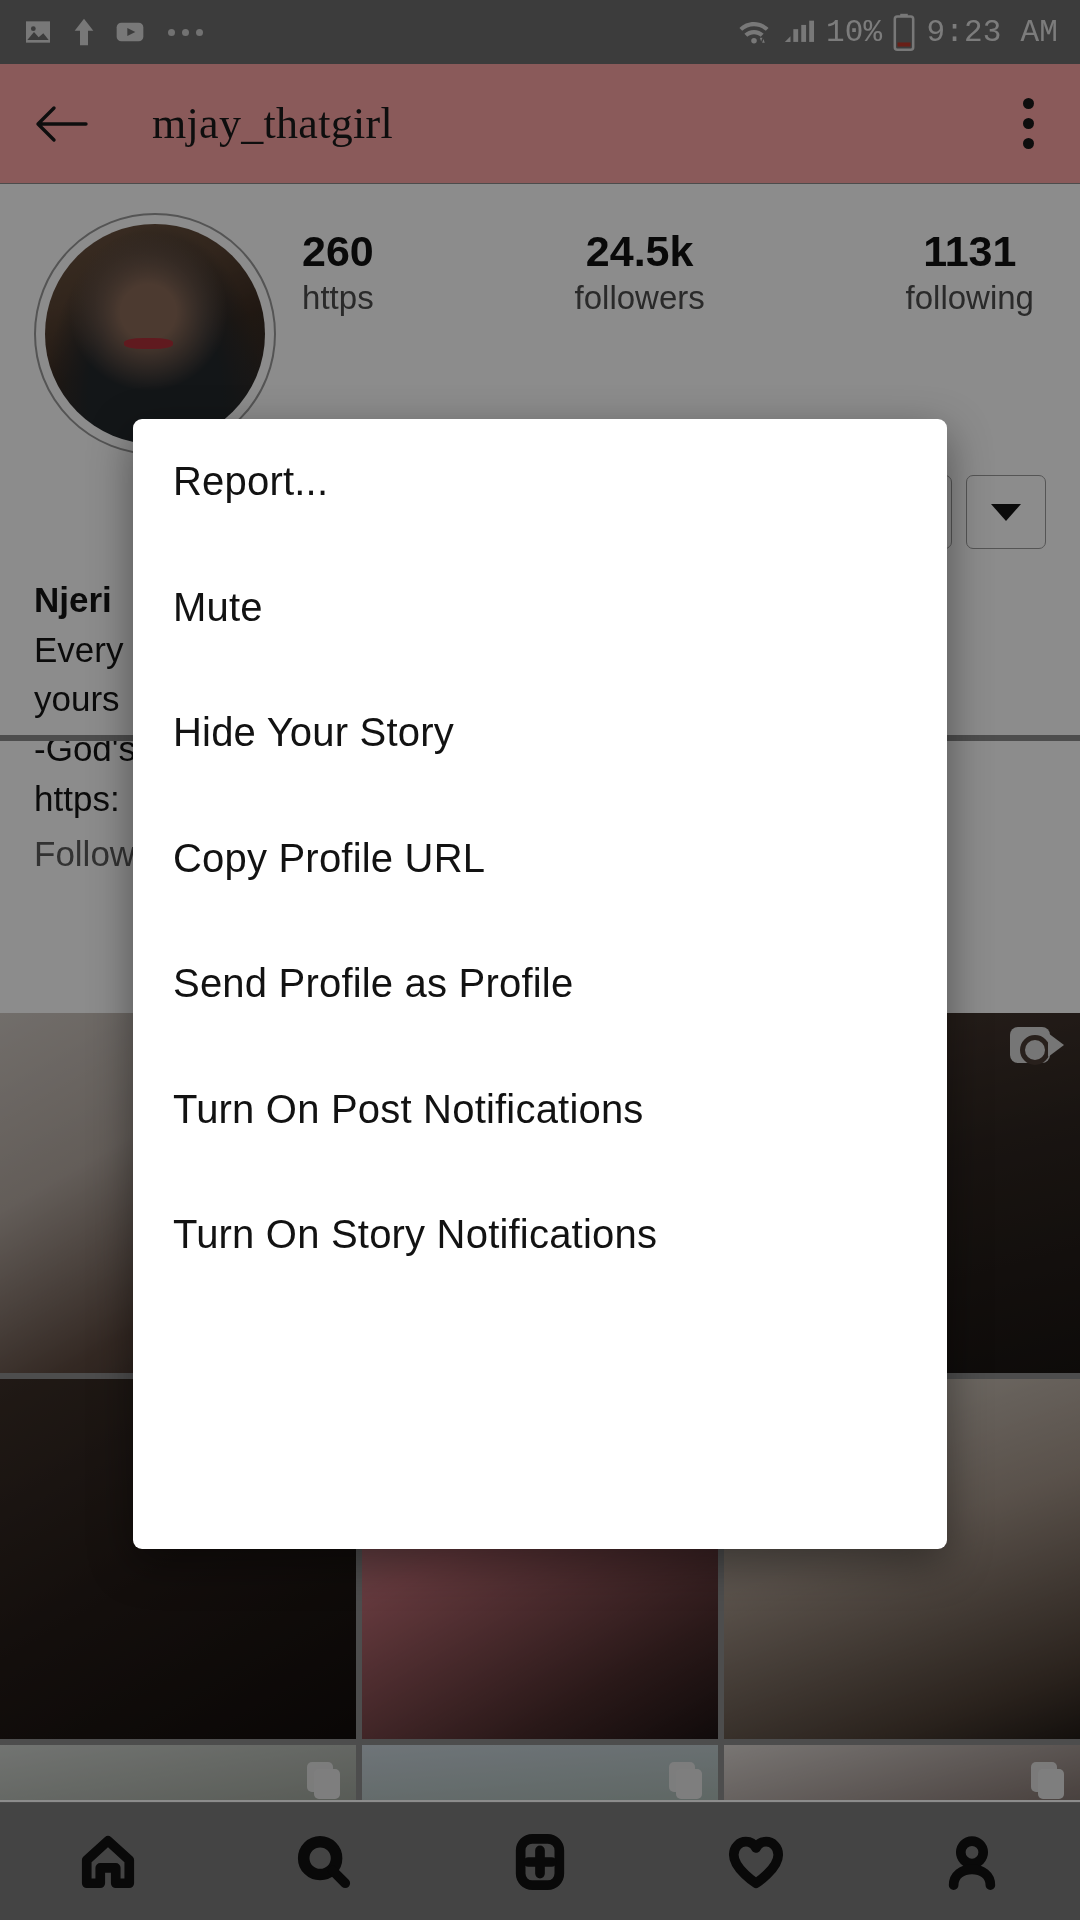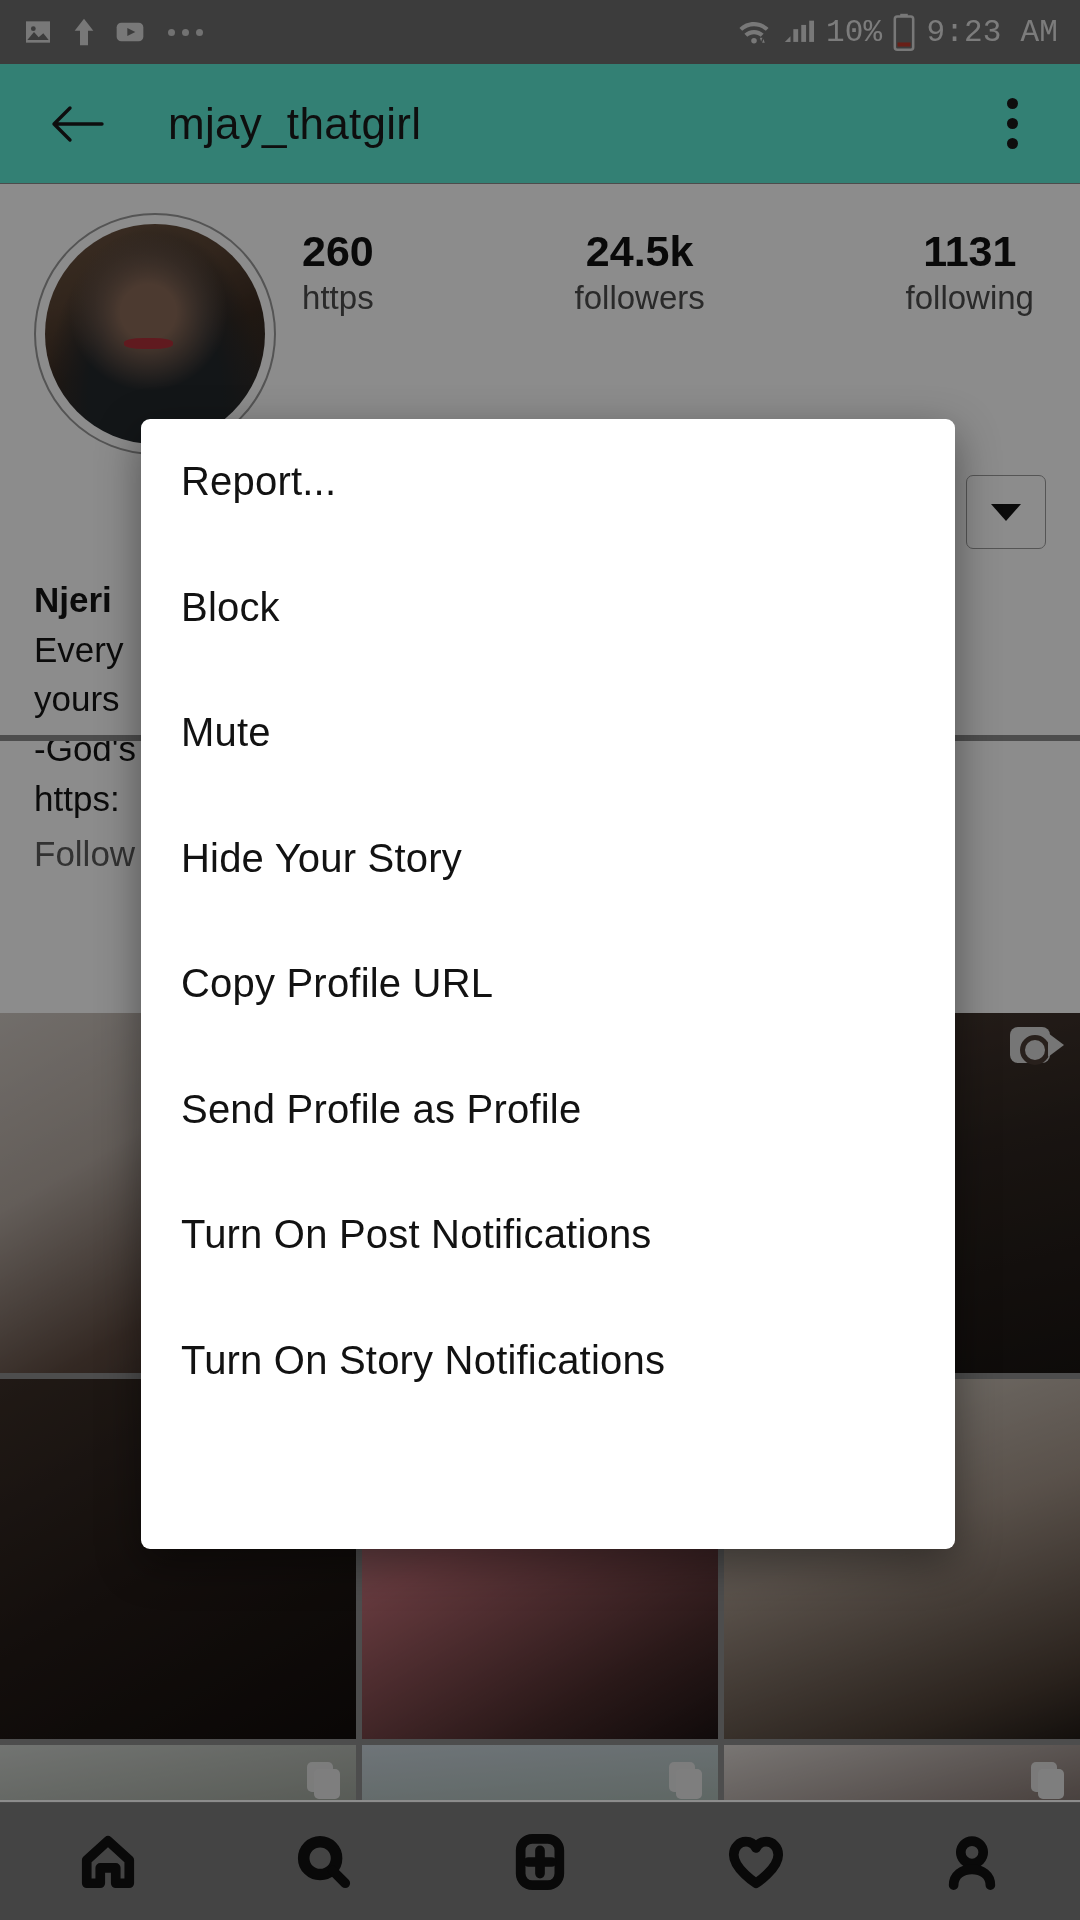--- a/index.html
+++ b/index.html
@@ -24,22 +24,22 @@
   .sb-left { display:flex; align-items:center; gap:14px; }
   .sb-right { margin-left:auto; display:flex; align-items:center; gap:10px;font-family:Liberation Mono, monospace; }
   .sb-ico { fill:#dadada; display:block; }
   .sb-text { color:#e2e2e2; font-size:31px; letter-spacing:.2px; }
   .sb-dots { display:flex; gap:7px; align-items:center; margin-left:8px; }
   .sb-dots i { width:7px; height:7px; border-radius:50%; background:#cfcfcf; display:block; }
 
   
   #appbar {
     position:absolute; top:64px; left:0; width:1080px; height:120px;
-    background:#5eead4; display:flex; align-items:center; padding:0 50px;
-    border-bottom:1px solid #8a8a8a; z-index:10;
+    background:#fca5a5; display:flex; align-items:center; padding:0 34px;
+    border-bottom:1px solid #8a8a8a; z-index:10;font-family:Liberation Serif, serif;
   }
   #username { font-size:44px; color:#1b1b1b; margin-left:62px; letter-spacing:.3px; }
   .kebab { margin-left:auto; display:flex; flex-direction:column; gap:9px; padding:10px 12px; }
   .kebab i { width:11px; height:11px; border-radius:50%; background:#1b1b1b; display:block; }
 
   
   #profile { position:absolute; top:185px; left:0; width:1080px; z-index:10; }
   #prow { display:flex; align-items:flex-start; padding:28px 34px 0 34px; }
   #avatar-wrap {
     width:242px; height:242px; border-radius:50%;
@@ -101,21 +101,21 @@
   #bottomnav {
     position:absolute; bottom:0; left:0; width:1080px; height:118px;
     background:#7d7d7d; display:flex; align-items:center; z-index:10;
     border-top:1px solid #8a8a8a;
   }
   .nav { flex:1; display:flex; align-items:center; justify-content:center; }
   .nav svg { stroke:#111; fill:none; stroke-width:5; }
 
   
   #dialog {
-    position:absolute; left:141px; top:419px; width:814px; height:1130px;
+    position:absolute; left:133px; top:419px; width:814px; height:1130px;
     background:#fff; border-radius:9px; z-index:60;
     box-shadow:0 14px 44px rgba(0,0,0,0.42);
     padding:0 0;
   }
   .mi {
     height:125.5px; display:flex; align-items:center;
     padding-left:40px; font-size:40px; color:#121212; letter-spacing:.2px;
     cursor:pointer; background:transparent;
   }
 </style>
@@ -290,21 +290,20 @@
         </svg>
       </div>
     </div>
 
   </div>
 
   <div id="scrim"></div>
 
   <div id="dialog">
     <div class="mi">Report...</div>
-    <div class="mi">Block</div>
     <div class="mi">Mute</div>
     <div class="mi">Hide Your Story</div>
     <div class="mi">Copy Profile URL</div>
     <div class="mi">Send Profile as Profile</div>
     <div class="mi">Turn On Post Notifications</div>
     <div class="mi">Turn On Story Notifications</div>
   </div>
 
 </div>
 

